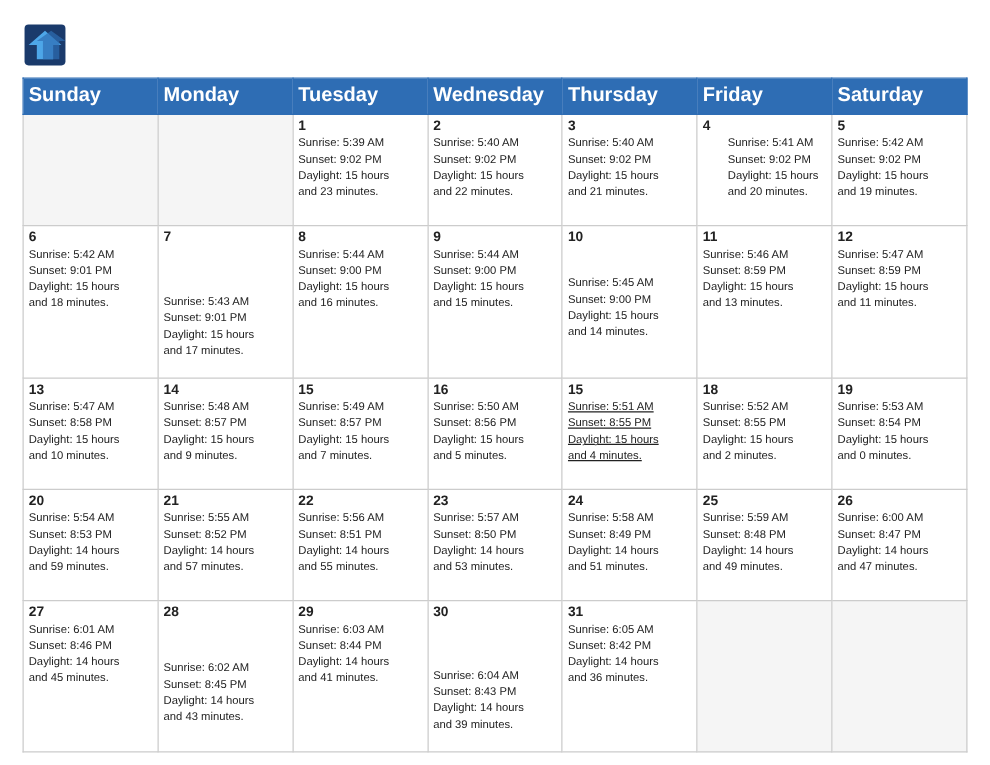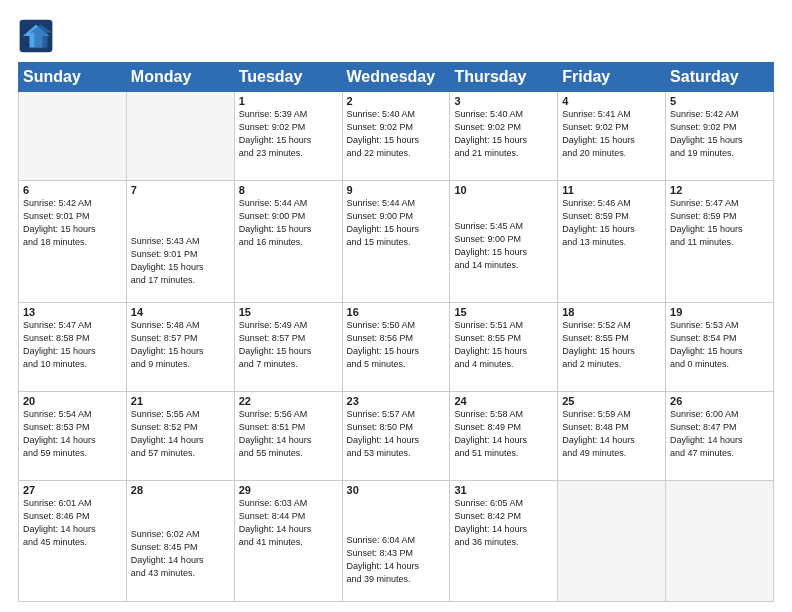--- a/index.html
+++ b/index.html
@@ -145,21 +145,21 @@
           </td>
           <td>
             <span class="day-num">3</span>
             <div class="day-info" style="white-space: pre-line;">Sunrise: 5:40 AM
 Sunset: 9:02 PM
 Daylight: 15 hours
 and 21 minutes.</div>
           </td>
           <td>
             <span class="day-num">4</span>
-            <div class="day-info" style="white-space: pre-line;">Sunrise: 5:41 AM
+            <div class="day-info" style="white-space: pre-line; margin-left: 20px;">Sunrise: 5:41 AM
 Sunset: 9:02 PM
 Daylight: 15 hours
 and 20 minutes.</div>
           </td>
           <td>
             <span class="day-num">5</span>
             <div class="day-info" style="white-space: pre-line;">Sunrise: 5:42 AM
 Sunset: 9:02 PM
 Daylight: 15 hours
 and 19 minutes.</div>
@@ -240,21 +240,21 @@
           </td>
           <td>
             <span class="day-num">16</span>
             <div class="day-info" style="white-space: pre-line;">Sunrise: 5:50 AM
 Sunset: 8:56 PM
 Daylight: 15 hours
 and 5 minutes.</div>
           </td>
           <td>
             <span class="day-num">15</span>
-            <div class="day-info" style="white-space: pre-line;">Sunrise: 5:51 AM
+            <div class="day-info" style="white-space: pre-line; text-decoration: underline;">Sunrise: 5:51 AM
 Sunset: 8:55 PM
 Daylight: 15 hours
 and 4 minutes.</div>
           </td>
           <td>
             <span class="day-num">18</span>
             <div class="day-info" style="white-space: pre-line;">Sunrise: 5:52 AM
 Sunset: 8:55 PM
 Daylight: 15 hours
 and 2 minutes.</div>

